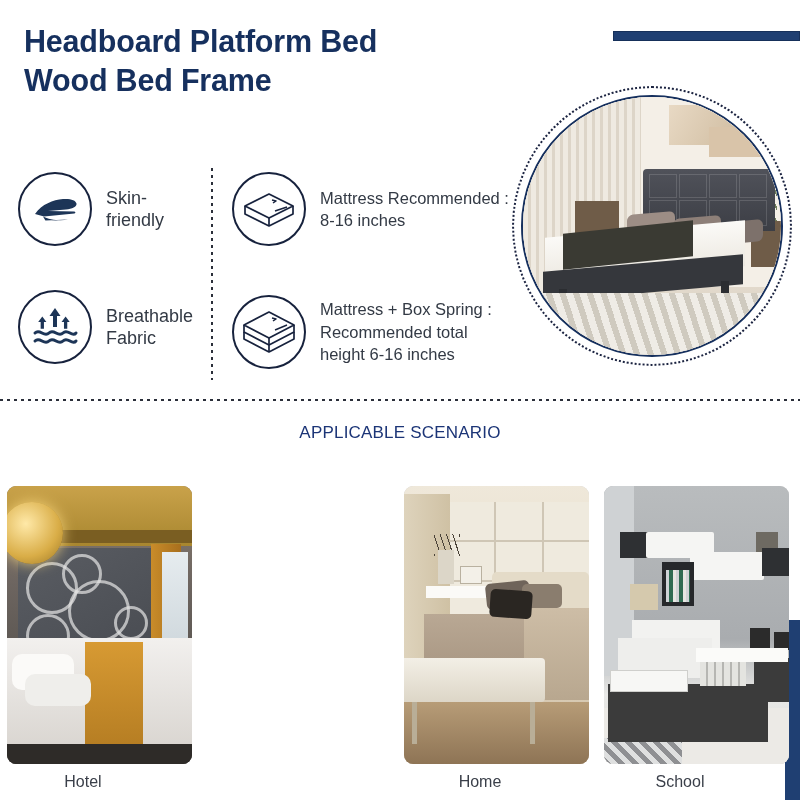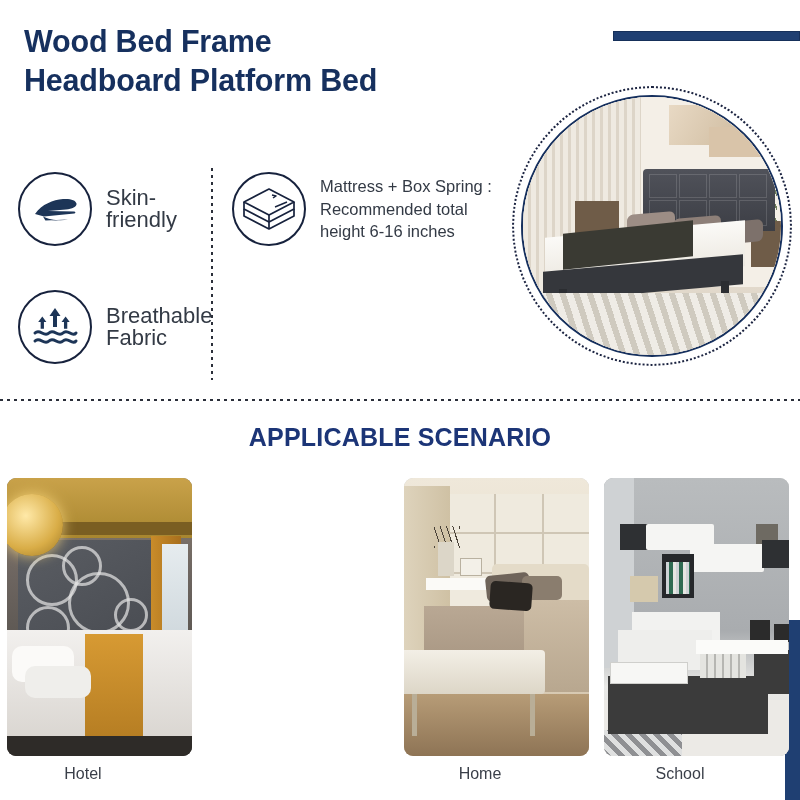--- a/index.html
+++ b/index.html
@@ -45,21 +45,21 @@
   .col-right .feat-row { height: 86px; margin-bottom: 37px; }
 
   .icon-circle {
     flex: 0 0 auto; width: 74px; height: 74px; border-radius: 50%;
     border: 2px solid #17223d; display: flex; align-items: center; justify-content: center;
     background: #fff;
   }
   .icon-circle svg { display: block; }
 
   .feat-text {
-    font-size: 22px; line-height: 22px; color: #333a45;
+    font-size: 18px; line-height: 22px; color: #333a45;
     font-family: "Liberation Sans", sans-serif;
   }
   .col-right .feat-text { font-size: 16.5px; line-height: 22.5px; }
 
   
   .v-divider {
     position: absolute; left: 211px; top: 168px; width: 2px; height: 212px;
     background-image: linear-gradient(to bottom, #2b2f3a 0 3px, transparent 3px 7px);
     background-size: 2px 7px;
   }
@@ -79,28 +79,28 @@
   
   .h-divider {
     position: absolute; left: 0px; top: 399px; width: 800px; height: 2px;
     background-image: linear-gradient(to right, #2b2f3a 0 3px, transparent 3px 7px);
     background-size: 7px 2px;
   }
 
   
   .section-title {
     position: absolute; left: 0; top: 423px; width: 800px;
-    text-align: center; font-size: 25px; font-weight: bold;
+    text-align: center; font-size: 17px; font-weight: normal;
     color: #1c3577; letter-spacing: 0.2px;
   }
 
   
   .scenarios { position: absolute; left: 0px; top: 478px; width: 800px; height: 322px; }
   .scn {
-    position: absolute; top: 0; width: 152px;
+    position: absolute; top: 8px; width: 152px;
   }
   .scn-img {
     width: 185px; height: 278px; border-radius: 9px; overflow: hidden;
     position: relative; background: #cfcfcf;
   }
   .scn-cap {
     margin-top: 9px; text-align: center; font-size: 16px; color: #3a3f49;
   }
 
   
@@ -212,22 +212,22 @@
 </head>
 <body>
 
 <div class="page">
 
   <div class="accent-bar-top"></div>
 
   <div class="accent-bar-right"></div>
 
   <div class="title">
+    <span class="tl">Headboard Platform Bed</span>
     <span class="tl">Wood Bed Frame</span>
-    <span class="tl">Headboard Platform Bed</span>
   </div>
 
   <div class="features">
 
     <div class="feat-col col-left">
 
       <div class="feat-row">
         <span class="icon-circle">
           <svg width="46" height="30" viewBox="0 0 46 30">
             <path d="M3 20 C10 10 21 6 31 5 C38 4.4 44 6 44.5 9.6 C45 13 40 15 34 15.5 L16 17 L42 17.6 C43.6 17.6 44 19 42.4 19.6 L12 22.6 Z" fill="#1d3557"></path>
@@ -248,20 +248,34 @@
             <path d="M4 26 C9 21 13 31 18 26 C23 21 27 31 32 26 C37 21 41 31 45 26" fill="none" stroke="#1d3557" stroke-width="3" stroke-linecap="round"></path>
             <path d="M4 34 C9 29 13 39 18 34 C23 29 27 39 32 34 C37 29 41 39 45 34" fill="none" stroke="#1d3557" stroke-width="3" stroke-linecap="round"></path>
           </svg>
         </span>
         <span class="feat-text">Breathable Fabric</span>
       </div>
     </div>
 
     <div class="feat-col col-right">
 
+      <div class="feat-row">
+        <span class="icon-circle">
+          <svg width="54" height="42" viewBox="0 0 54 42">
+            <g fill="none" stroke="#17223d" stroke-width="1.7" stroke-linejoin="round">
+              <path d="M27 6 L51 18 L27 30 L3 18 Z"></path>
+              <path d="M3 18 V26 L27 38 L51 26 V18"></path>
+              <path d="M27 30 V38"></path>
+              <path d="M30 12 L34 13 L31 15" stroke-width="1.5"></path>
+              <path d="M33 23 L45 19" stroke-width="1.4"></path>
+            </g>
+          </svg>
+        </span>
+        <span class="feat-text">Mattress Recommended : 8-16 inches</span>
+      </div>
 
       <div class="feat-row">
         <span class="icon-circle">
           <svg width="56" height="46" viewBox="0 0 56 46">
             <g fill="none" stroke="#17223d" stroke-width="1.7" stroke-linejoin="round">
               <path d="M28 3 L53 16 L28 29 L3 16 Z"></path>
               <path d="M3 16 V23 L28 36 L53 23 V16"></path>
               <path d="M3 23 V30 L28 43 L53 30 V23"></path>
               <path d="M28 29 V43"></path>
               <path d="M31 9 L35 10 L32 12" stroke-width="1.5"></path>

